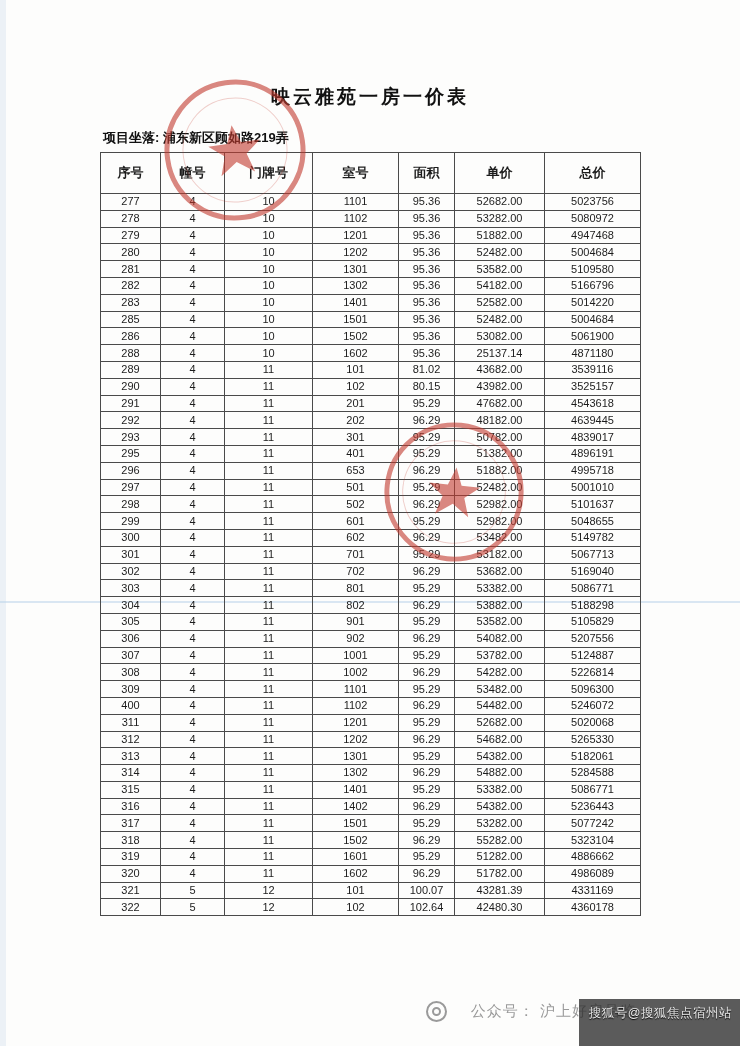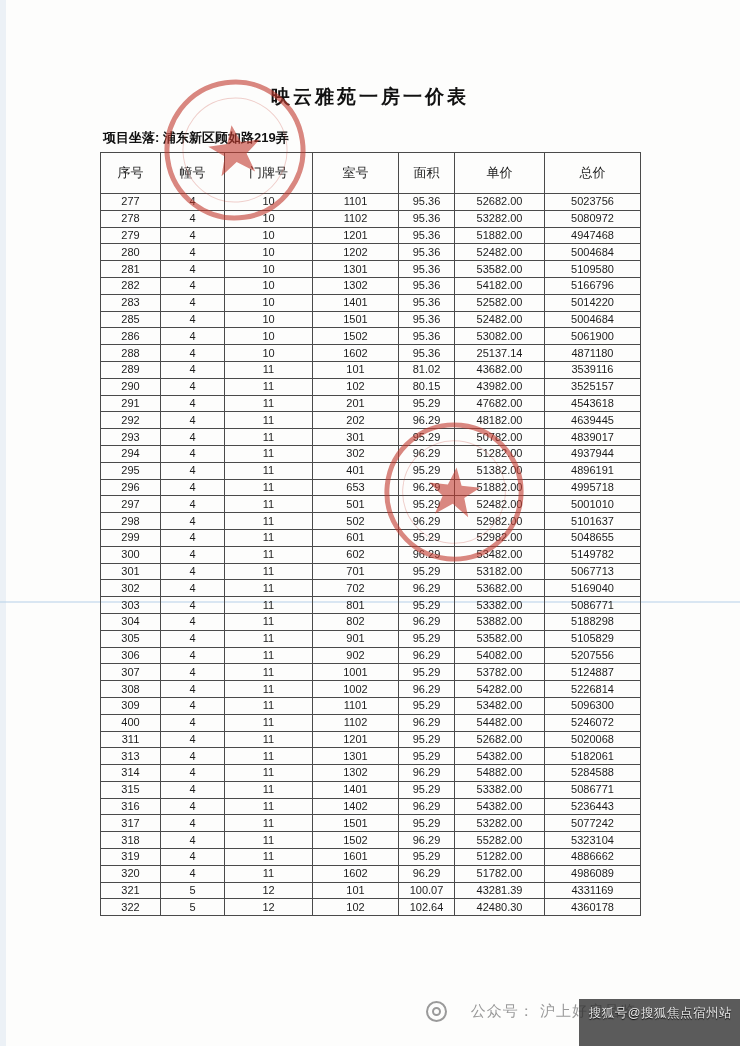--- a/index.html
+++ b/index.html
@@ -8,21 +8,21 @@
   .left-tint{position:absolute;left:0;top:0;width:6px;height:1046px;background:#dbe6f0;opacity:.5;}
 
   .doc-title{position:absolute;left:0;top:84px;width:740px;text-align:center;
     font-size:19px;font-weight:bold;letter-spacing:3px;color:#111;}
   .location-line{position:absolute;left:103px;top:129px;font-size:13px;font-weight:bold;color:#111;}
 
   .price-table{position:absolute;left:100px;top:152px;width:540px;border-collapse:collapse;
     table-layout:fixed;background:transparent;}
   .price-table th,.price-table td{border:1px solid #4a4a4a;text-align:center;vertical-align:middle;
     color:#1c1c1c;overflow:hidden;white-space:nowrap;}
-  .price-table th{height:38px;font-size:13px;font-weight:normal;}
+  .price-table th{height:38px;font-size:13px;font-weight:bold;}
   .price-table td{height:15.8px;font-size:11px;padding:0 2px;line-height:1;}
 
   .seal{position:absolute;pointer-events:none;}
   .seal svg{display:block;}
 
   .footer-pub{position:absolute;right:104px;bottom:24px;display:flex;align-items:center;gap:24px;
     color:#9a9a9a;font-size:15px;letter-spacing:1px;}
   .pub-icon{display:inline-block;width:17px;height:17px;border:2px solid #9a9a9a;border-radius:50%;
     position:relative;}
   .pub-icon::after{content:"";position:absolute;left:4px;top:4px;width:5px;height:5px;
@@ -192,29 +192,20 @@
         <tr>
           <td>293</td>
           <td>4</td>
           <td>11</td>
           <td>301</td>
           <td>95.29</td>
           <td>50782.00</td>
           <td>4839017</td>
         </tr>
         <tr>
-          <td>294</td>
-          <td>4</td>
-          <td>11</td>
-          <td>302</td>
-          <td>96.29</td>
-          <td>51282.00</td>
-          <td>4937944</td>
-        </tr>
-        <tr>
           <td>295</td>
           <td>4</td>
           <td>11</td>
           <td>401</td>
           <td>95.29</td>
           <td>51382.00</td>
           <td>4896191</td>
         </tr>
         <tr>
           <td>296</td>
@@ -352,20 +343,29 @@
           <td>5246072</td>
         </tr>
         <tr>
           <td>311</td>
           <td>4</td>
           <td>11</td>
           <td>1201</td>
           <td>95.29</td>
           <td>52682.00</td>
           <td>5020068</td>
+        </tr>
+        <tr>
+          <td>312</td>
+          <td>4</td>
+          <td>11</td>
+          <td>1202</td>
+          <td>96.29</td>
+          <td>54682.00</td>
+          <td>5265330</td>
         </tr>
         <tr>
           <td>313</td>
           <td>4</td>
           <td>11</td>
           <td>1301</td>
           <td>95.29</td>
           <td>54382.00</td>
           <td>5182061</td>
         </tr>

